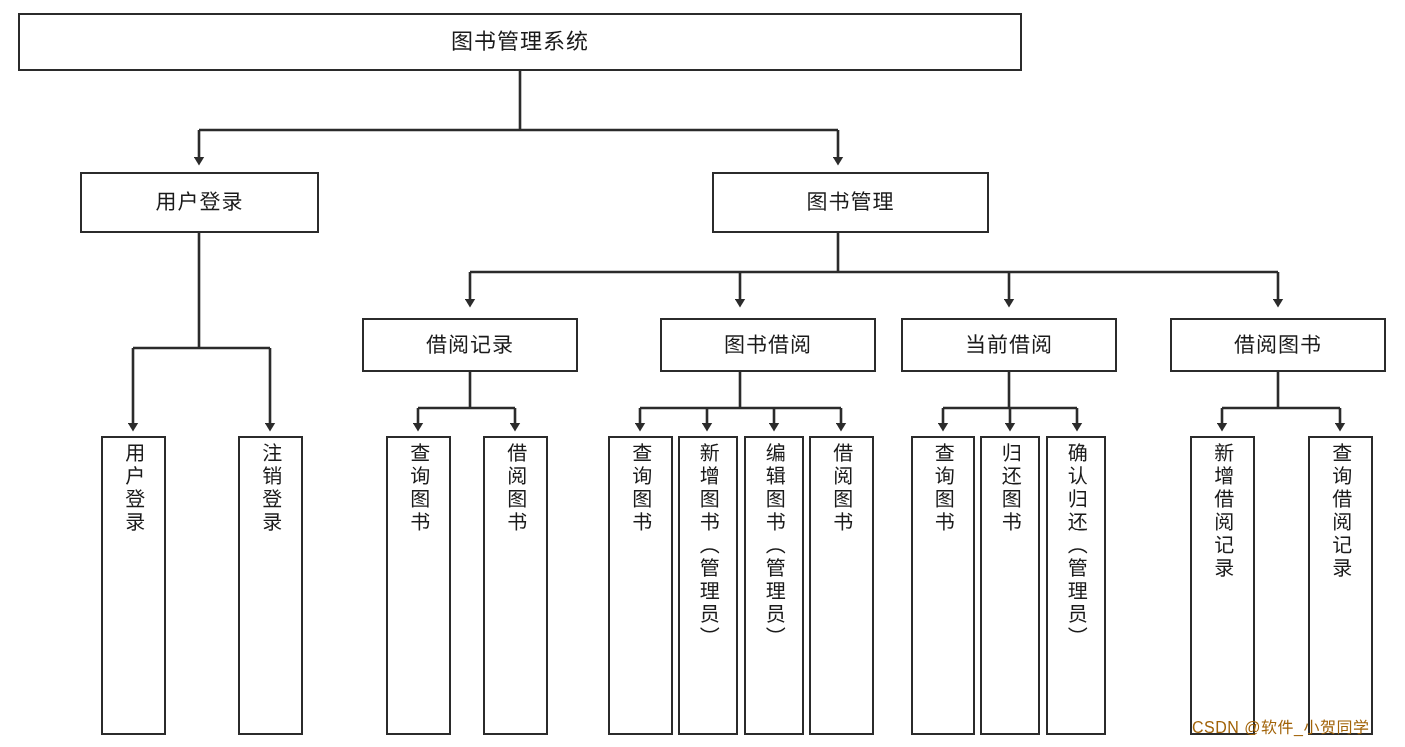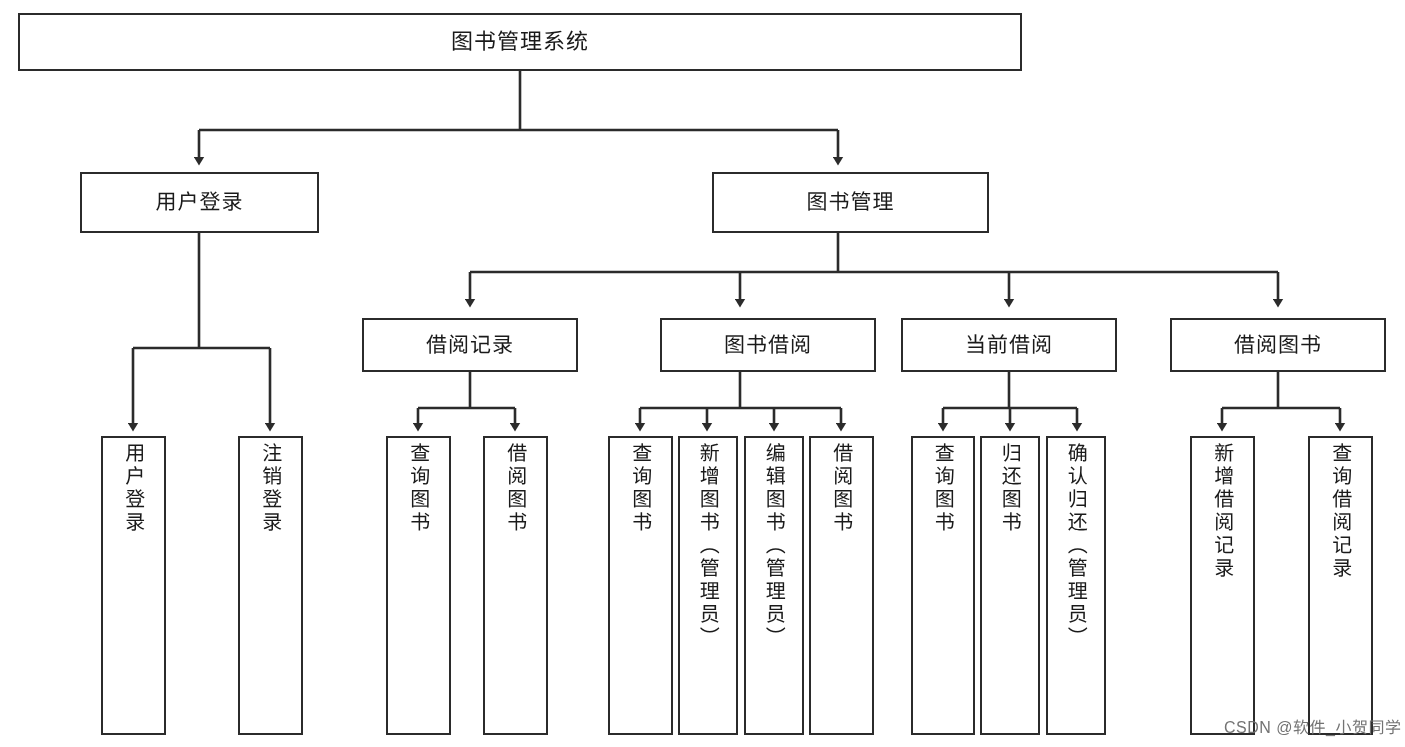--- a/index.html
+++ b/index.html
@@ -61,24 +61,24 @@
   .node.vertical .node-label {
     writing-mode: vertical-rl;
     text-orientation: upright;
     font-size: 20px;
     line-height: 1.12;
     letter-spacing: 3px;
     max-height: 100%;
   }
   .watermark {
     position: absolute;
-    left: 1224px;
+    left: 1192px;
     top: 714px;
     font-size: 16px;
-    color: #737373;
+    color: #a16207;
     letter-spacing: 0.5px;
     z-index: 5;
     white-space: nowrap;
     user-select: none;
   }
 </style>
 </head>
 <body>
 
 <div id="diagram-root">

